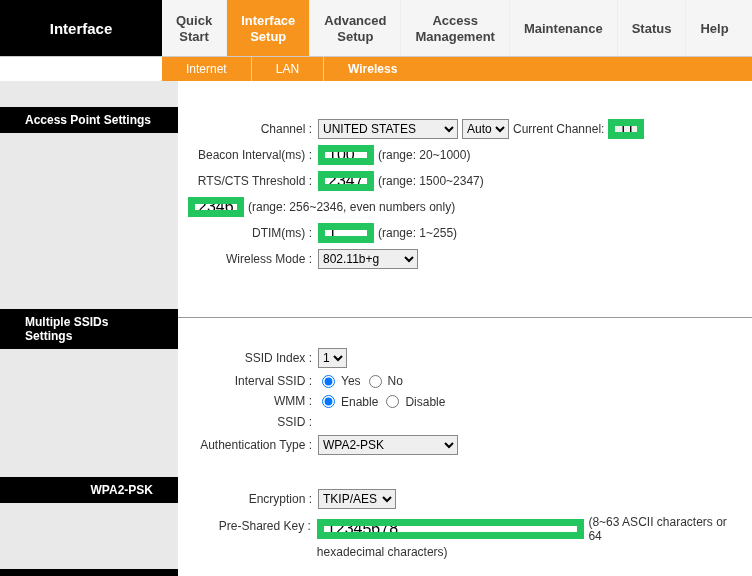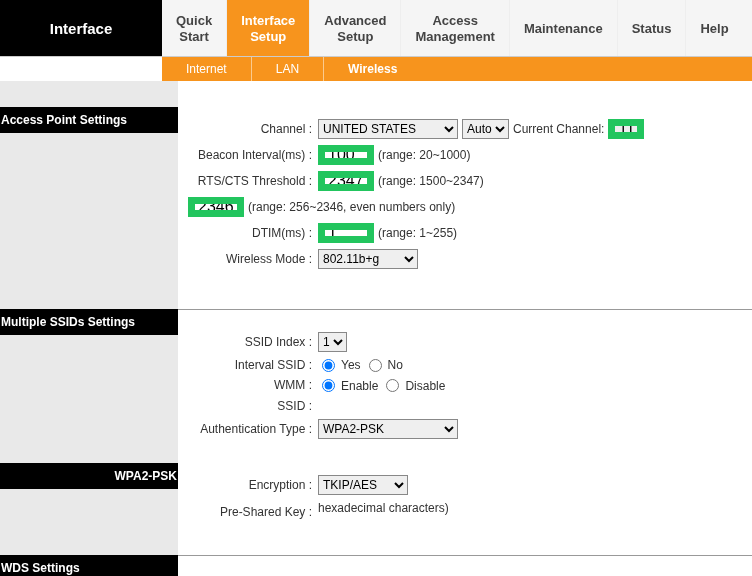--- a/index.html
+++ b/index.html
@@ -78,28 +78,28 @@
   .rightcol {
     flex: 1;
     padding: 12px 10px 4px 10px;
   }
 
   .section-header {
     background: #000;
     color: #fff;
     font-weight: bold;
     font-size: 12px;
-    padding: 6px 1px;
+    padding: 6px 25px;
     margin-top: 0;
   }
   .leftgap {
     background: #e9e9e9;
   }
   .section-row { display:flex; }
-  .section-row.with-line .rightcol { border-top: 1px solid #999; margin-top:0; padding-top:22px;}
+  .section-row.with-line .rightcol { border-top: 1px solid #999; margin-top:8px; padding-top:30px;}
   .section-row .leftcol .section-header { }
   .section-row .leftcol .leftgap { height:100%; }
 
   .form-row {
     display: flex;
     align-items: center;
     margin-bottom: 6px;
     font-size: 12px;
   }
   .form-label {
@@ -260,26 +260,30 @@
 
 <div class="section-row">
   <div class="leftcol">
     <div class="section-header" style="text-align:right">WPA2-PSK</div>
     <div class="leftgap" style="height:66px"></div>
   </div>
   <div class="rightcol">
     <div class="form-row">
       <div class="form-label">Encryption :</div>
       <div class="form-field">
-        <select style="width:90px"><option>TKIP/AES</option></select>
+        <select style="width:78px"><option>TKIP/AES</option></select>
       </div>
     </div>
     <div class="form-row" style="align-items:flex-start">
       <div class="form-label" style="padding-top:4px">Pre-Shared Key :</div>
       <div class="form-field" style="flex-direction:column; align-items:flex-start; gap:2px">
+        <div style="display:flex;align-items:center;gap:4px">
+          <input type="text" class="vwide" value="12345678" style="">
+          <span class="hint">(8~63 ASCII characters or 64</span>
+        </div>
         <span class="hint">hexadecimal characters)</span>
       </div>
     </div>
   </div>
 </div>
 
 <div class="section-row with-line">
   <div class="leftcol">
     <div class="section-header">WDS Settings</div>
 

